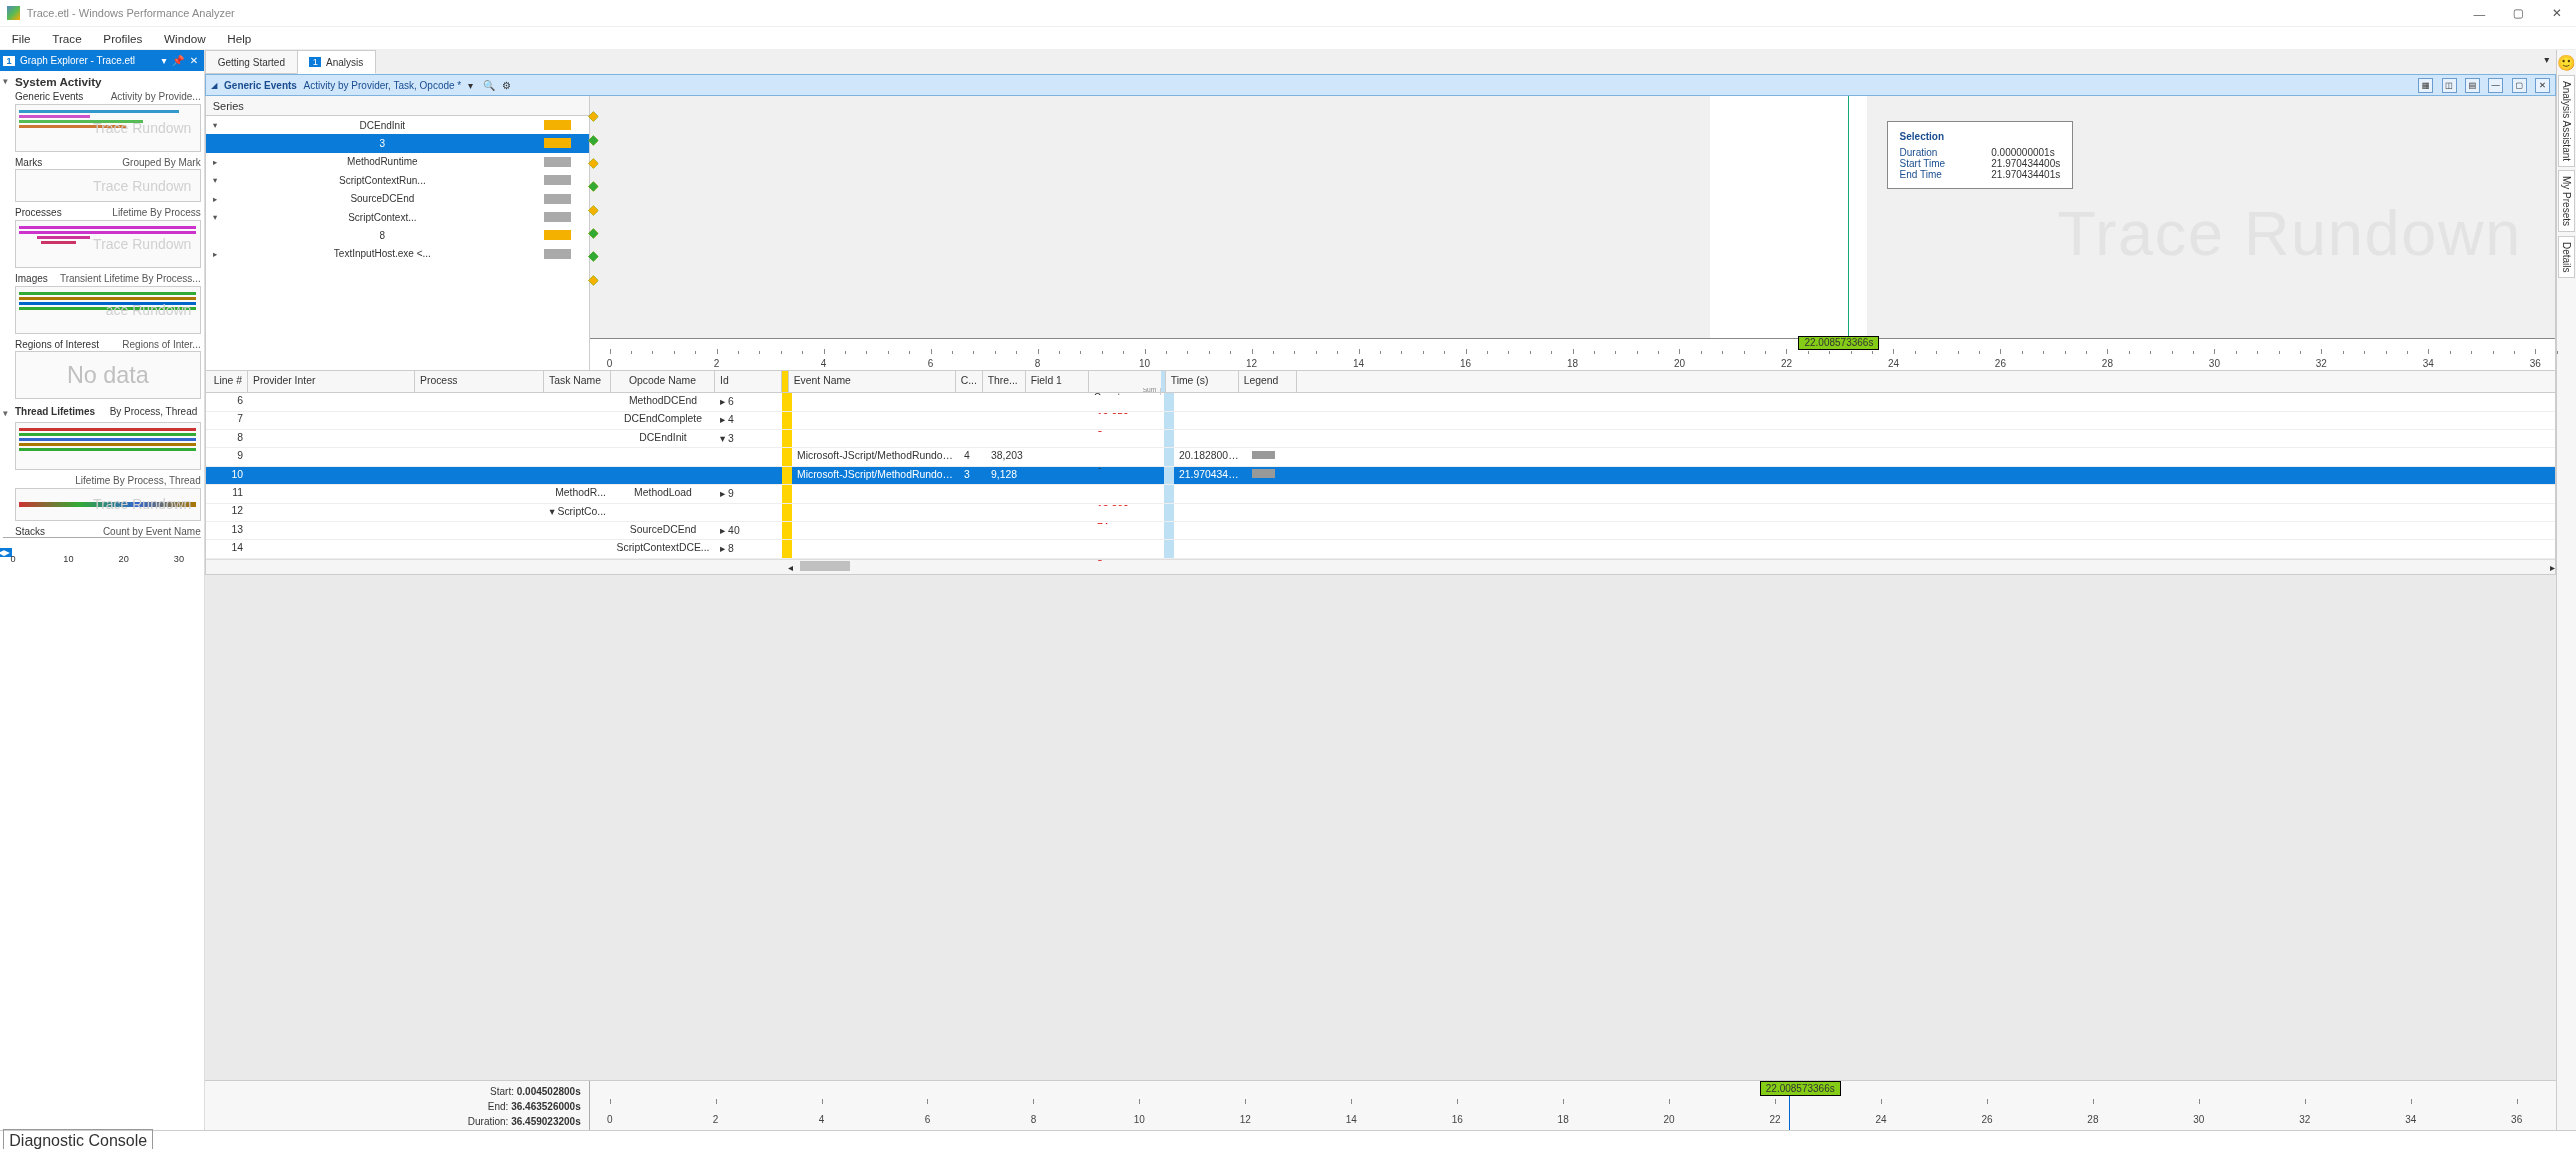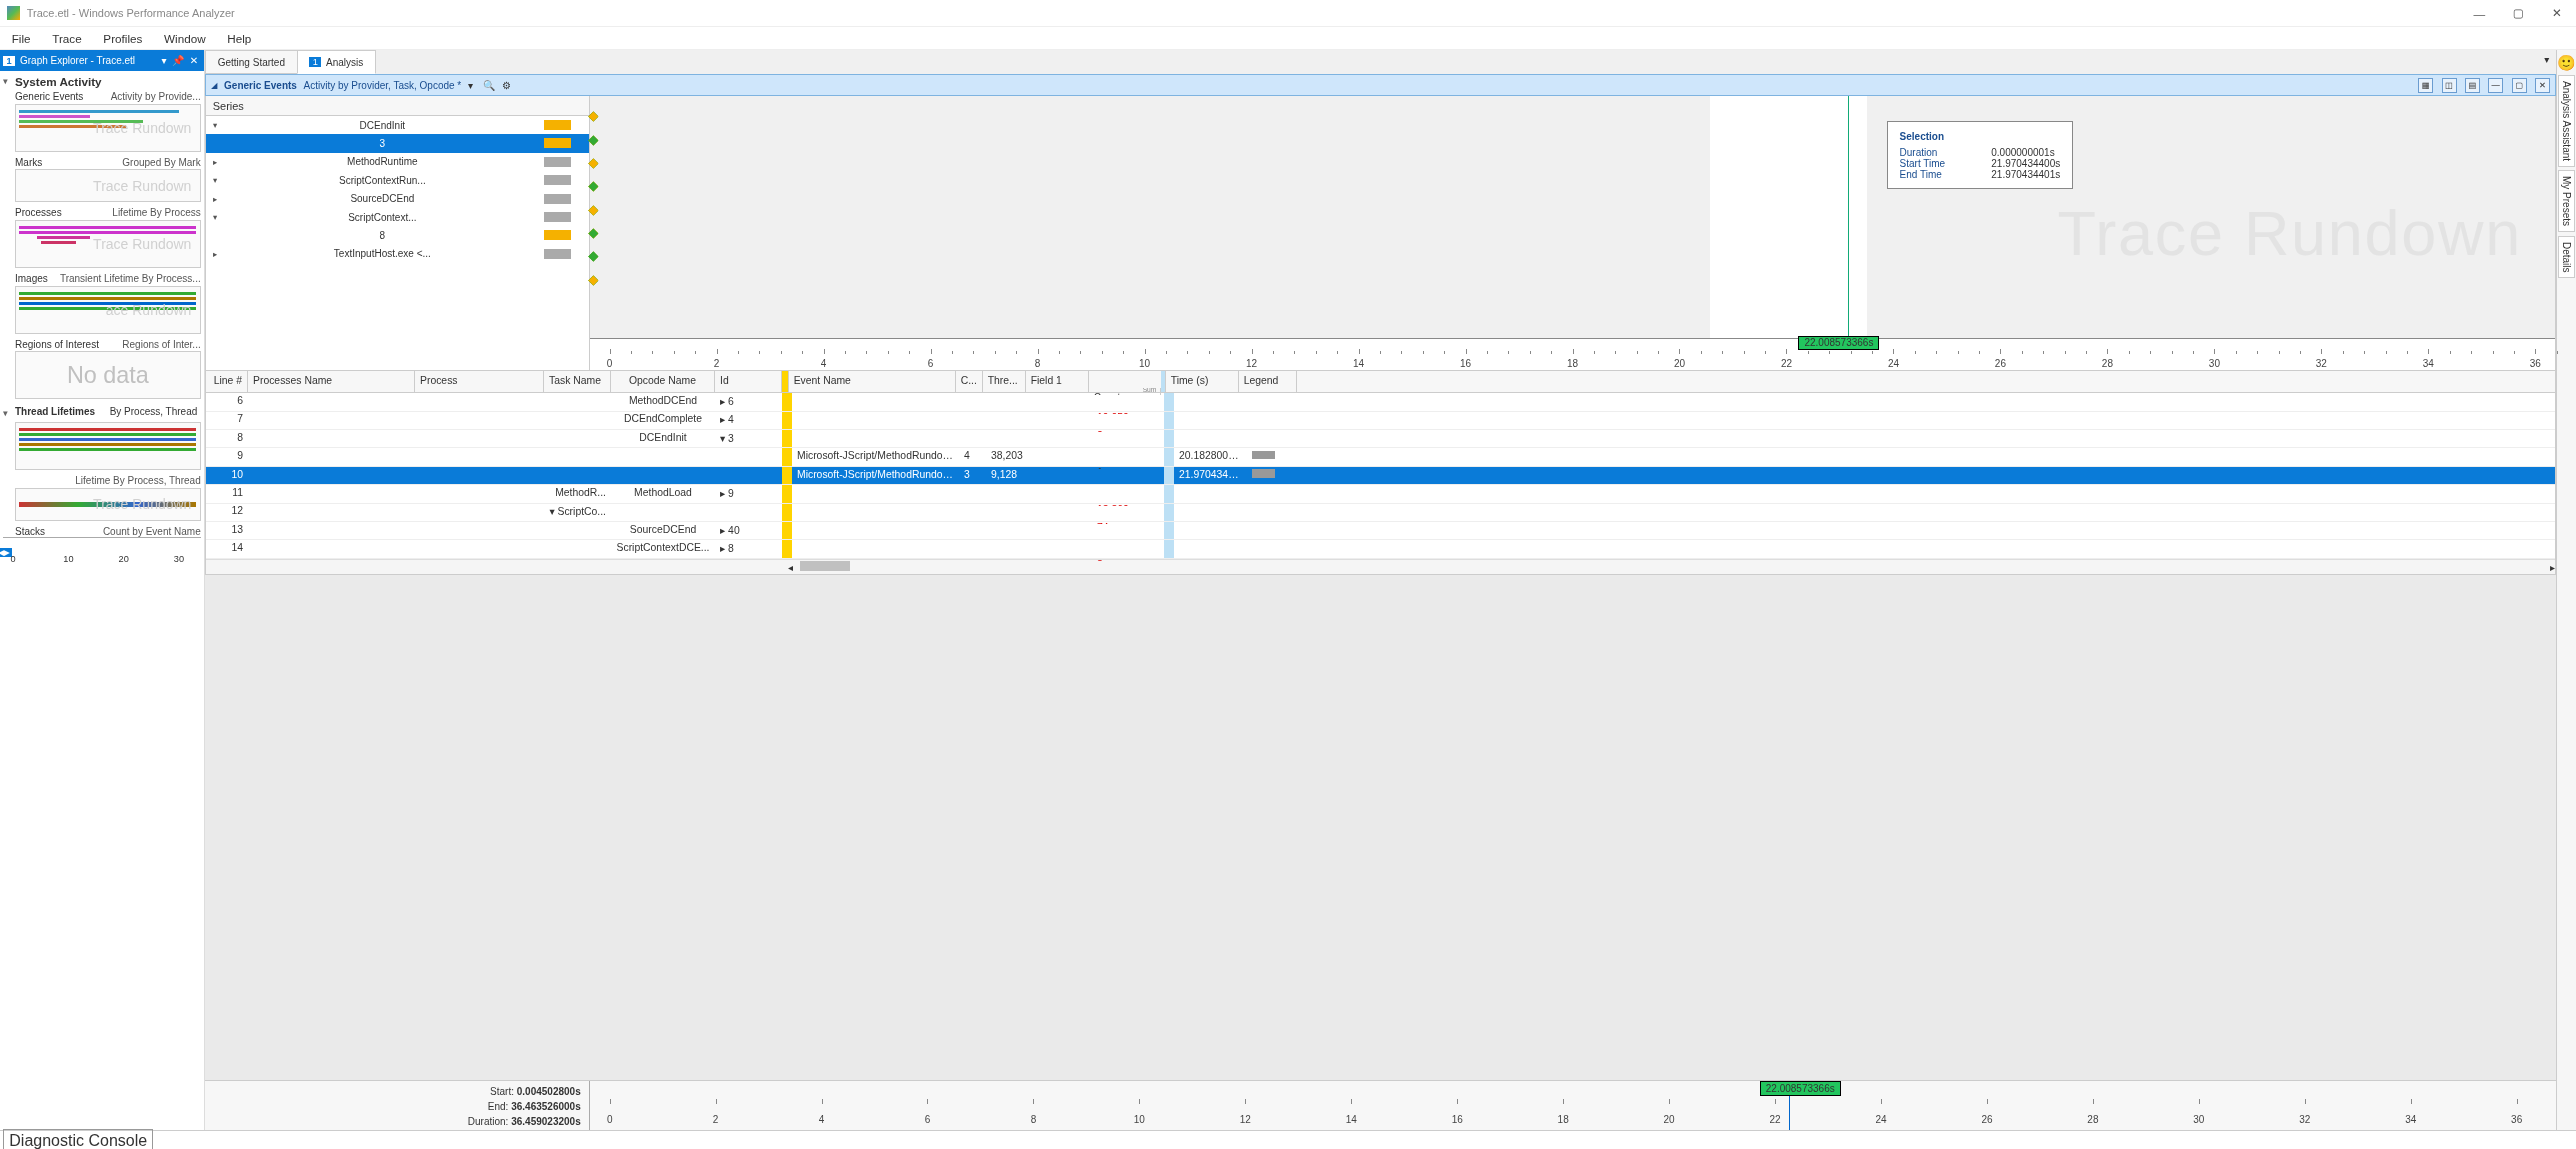--- a/index.html
+++ b/index.html
@@ -52,21 +52,21 @@
 .srow.sel{background:#0a7bd8;color:#fff;}
 .srow.sel .chip{background:#f5b100;}
 .srow .scrollbar{width:11.7px;}
 .timeline{flex:1;position:relative;background:#fff;}
 .tl-watermark{position:absolute;inset:0;display:flex;align-items:center;justify-content:flex-end;padding-right:33px;color:#e3e3e3;font-size:63px;font-weight:400;letter-spacing:1.7px;}
 .tl-shade{position:absolute;top:0;bottom:32px;background:#f0f0f0;}
 .tl-ruler{position:absolute;bottom:0;left:0;right:0;height:32px;border-top:0.8px solid #888;}
 .tl-tick{position:absolute;bottom:16.7px;border-left:0.8px solid #888;height:5px;}
 .tl-tick.minor{height:2.5px;}
 .tl-lbl{position:absolute;bottom:1.7px;transform:translateX(-50%);font-size:10px;color:#444;}
-.tl-bubble{position:absolute;background:#22c55e;border:0.8px solid #000;padding:0.8px 5px;font-size:10px;z-index:5;}
+.tl-bubble{position:absolute;background:#84cc16;border:0.8px solid #000;padding:0.8px 5px;font-size:10px;z-index:5;}
 .tooltip{position:absolute;background:#fff;border:0.8px solid #888;padding:8.3px 11.7px;font-size:11.7px;z-index:6;}
 .tooltip .trow{display:flex;gap:16.7px;}
 .tooltip .trow .k{min-width:75px;color:#1a4d8f;}
 .tooltip h4{color:#1a4d8f;font-weight:600;margin-bottom:5px;}
 .markers{position:absolute;top:8.3px;bottom:32px;}
 .mk{position:absolute;width:6.7px;height:6.7px;transform:rotate(45deg);}
 .table-zone{border:0.8px solid #ccc;border-top:none;background:#fff;}
 .thead{display:flex;background:#f7f7f7;border-bottom:0.8px solid #ccc;height:22px;}
 .th{border-right:0.8px solid #ccc;padding:3.3px 5px;font-size:10.4px;overflow:hidden;white-space:nowrap;}
 .tbody{}
@@ -496,21 +496,21 @@
               <div class="tl-lbl" style="left: 99%;">36</div>
               <div class="tl-tick minor" style="left: 100.089%;"></div>
             </div>
         <div style="position: absolute; left: 64%; top: 0px; bottom: 32px; border-left: 0.8px solid rgb(17, 170, 119);"></div>
           </div>
       </div>
 
       <div class="table-zone">
         <div class="thead">
           <div class="th col-line rnum" style="text-align:right">Line #</div>
-          <div class="th col-prov">Processes Name</div>
+          <div class="th col-prov">Provider Inter</div>
           <div class="th col-proc">Process</div>
           <div class="th col-task">Task Name</div>
           <div class="th col-op">Opcode Name</div>
           <div class="th col-id">Id</div>
           <div class="th" style="width:6.7px;background:#ffd400;padding:0"></div>
           <div class="th col-event">Event Name</div>
           <div class="th col-c">C...</div>
           <div class="th col-thre">Thre...</div>
           <div class="th col-f1">Field 1</div>
           <div class="th col-count" style="position:relative"><span>Count</span><span class="sum-badge">Sum</span></div>

